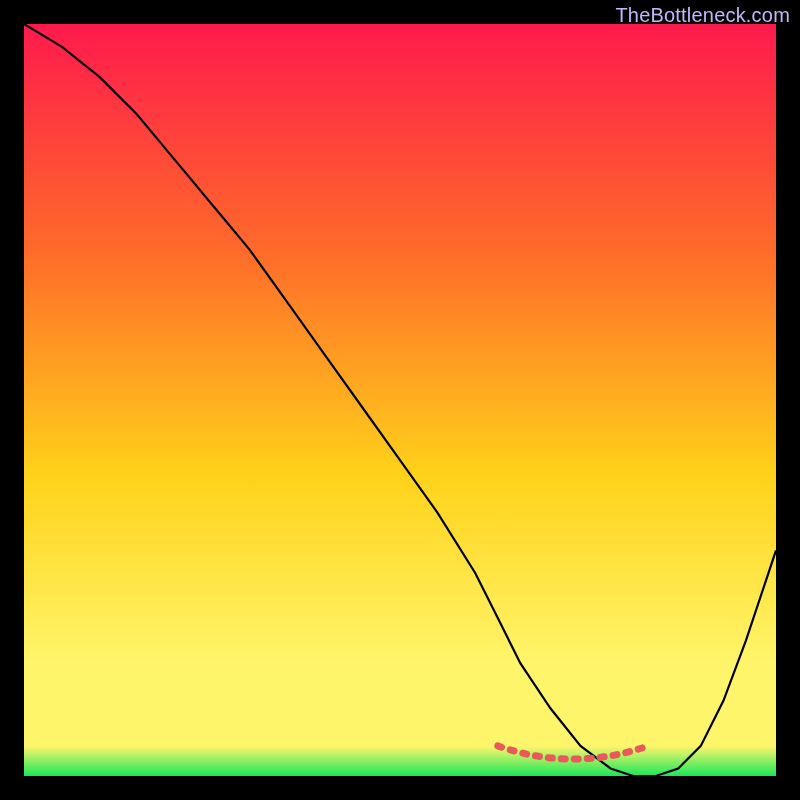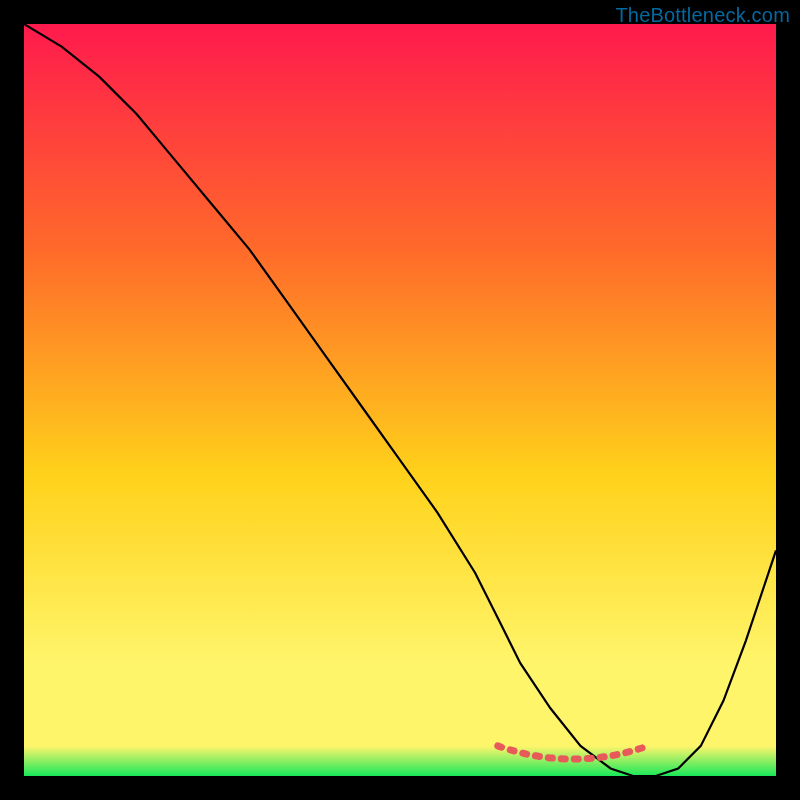--- a/index.html
+++ b/index.html
@@ -16,21 +16,21 @@
     left: 24px;
     top: 24px;
     width: 752px;
     height: 752px;
     background: #000;
   }
   .watermark {
     position: absolute;
     top: 4px;
     right: 10px;
-    color: #0369a1;
+    color: #c4b5fd;
     font-size: 20px;
     font-weight: 500;
     letter-spacing: 0.2px;
     z-index: 10;
   }
   svg {
     display: block;
   }
 </style>
 </head>

